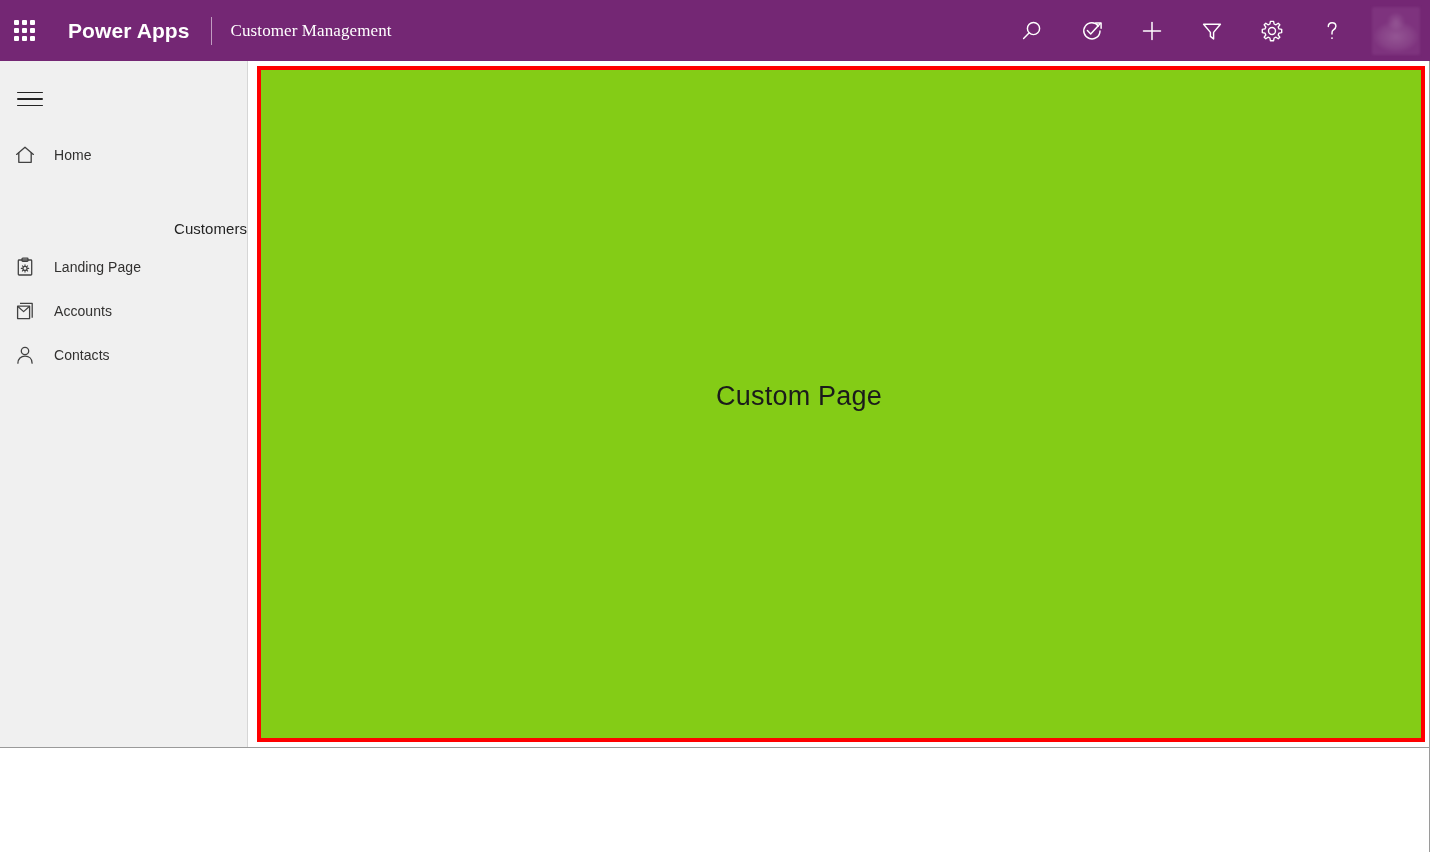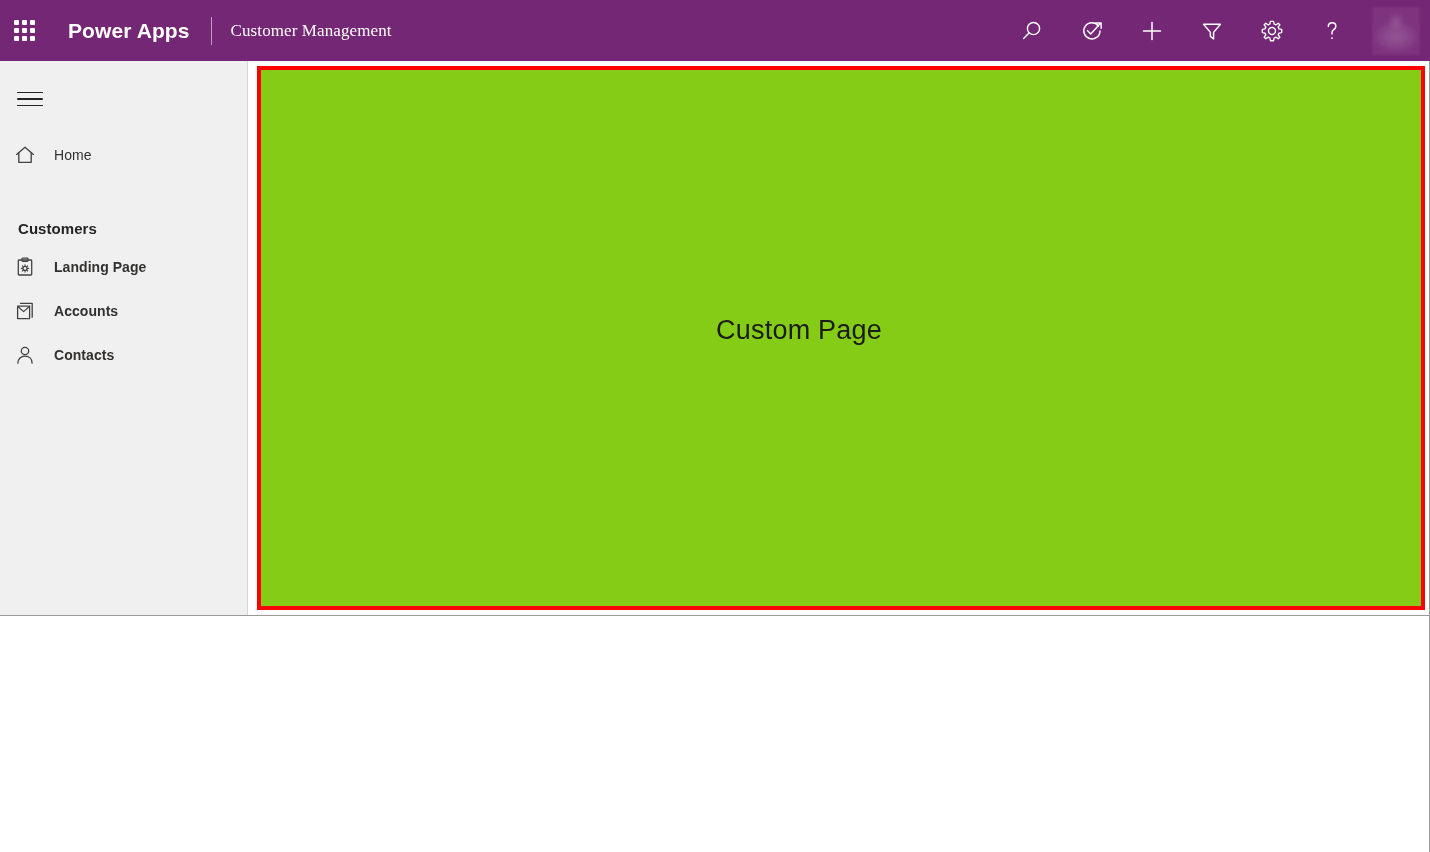--- a/index.html
+++ b/index.html
@@ -9,24 +9,25 @@
     width: 1430px;
     height: 852px;
     overflow: hidden;
     font-family: "Liberation Sans", "DejaVu Sans", sans-serif;
     background: #ffffff;
   }
 
   #app {
     position: relative;
     width: 1430px;
-    height: 616px;
+    height: 748px;
     background: #ffffff;
     display: flex;
     flex-direction: column;
+    text-align: right;
   }
 
   
   .header {
     height: 61px;
     min-height: 61px;
     background: #742774;
     display: flex;
     align-items: center;
     position: relative;
@@ -193,21 +194,21 @@
     margin-left: auto;
     display: flex;
     align-items: center;
     justify-content: center;
     width: 22px;
     height: 22px;
   }
 
   .group-header {
     font-size: 15px;
-    font-weight: bold;
+    font-weight: normal;
     color: #242424;
     padding-left: 18px;
     margin-top: 43px;
     margin-bottom: 8px;
     letter-spacing: 0.05px;
   }
 
   
   .main {
     flex: 1 1 auto;
@@ -359,21 +360,21 @@
             </svg>
           </span>
           <span class="nav-label">Home</span>
         </div>
 
 
       </div>
 
       <div class="group-header">Customers</div>
 
-      <div class="nav-list" style="margin-top:0;font-weight:bold;">
+      <div class="nav-list" style="margin-top:0;">
 
         <div class="nav-item">
           <span class="nav-icon">
             <svg width="22" height="22" viewBox="0 0 22 22" fill="none" aria-hidden="true">
               <rect x="4.3" y="4.0" width="13.4" height="15.0" rx="0.8" stroke="#424242" stroke-width="1.3" fill="none"></rect>
               <rect x="8.0" y="2.2" width="6.0" height="3.1" rx="0.8" stroke="#424242" stroke-width="1.3" fill="none"></rect>
               <circle cx="11" cy="12.4" r="2.0" stroke="#424242" stroke-width="1.2" fill="none"></circle>
               <path d="M11 8.7 L11 9.8 M11 15.0 L11 16.1 M7.3 12.4 L8.4 12.4 M13.6 12.4 L14.7 12.4 M8.4 9.8 L9.2 10.6 M12.8 14.2 L13.6 15.0 M13.6 9.8 L12.8 10.6 M9.2 14.2 L8.4 15.0" stroke="#424242" stroke-width="1.1" stroke-linecap="round"></path>
             </svg>
           </span>

